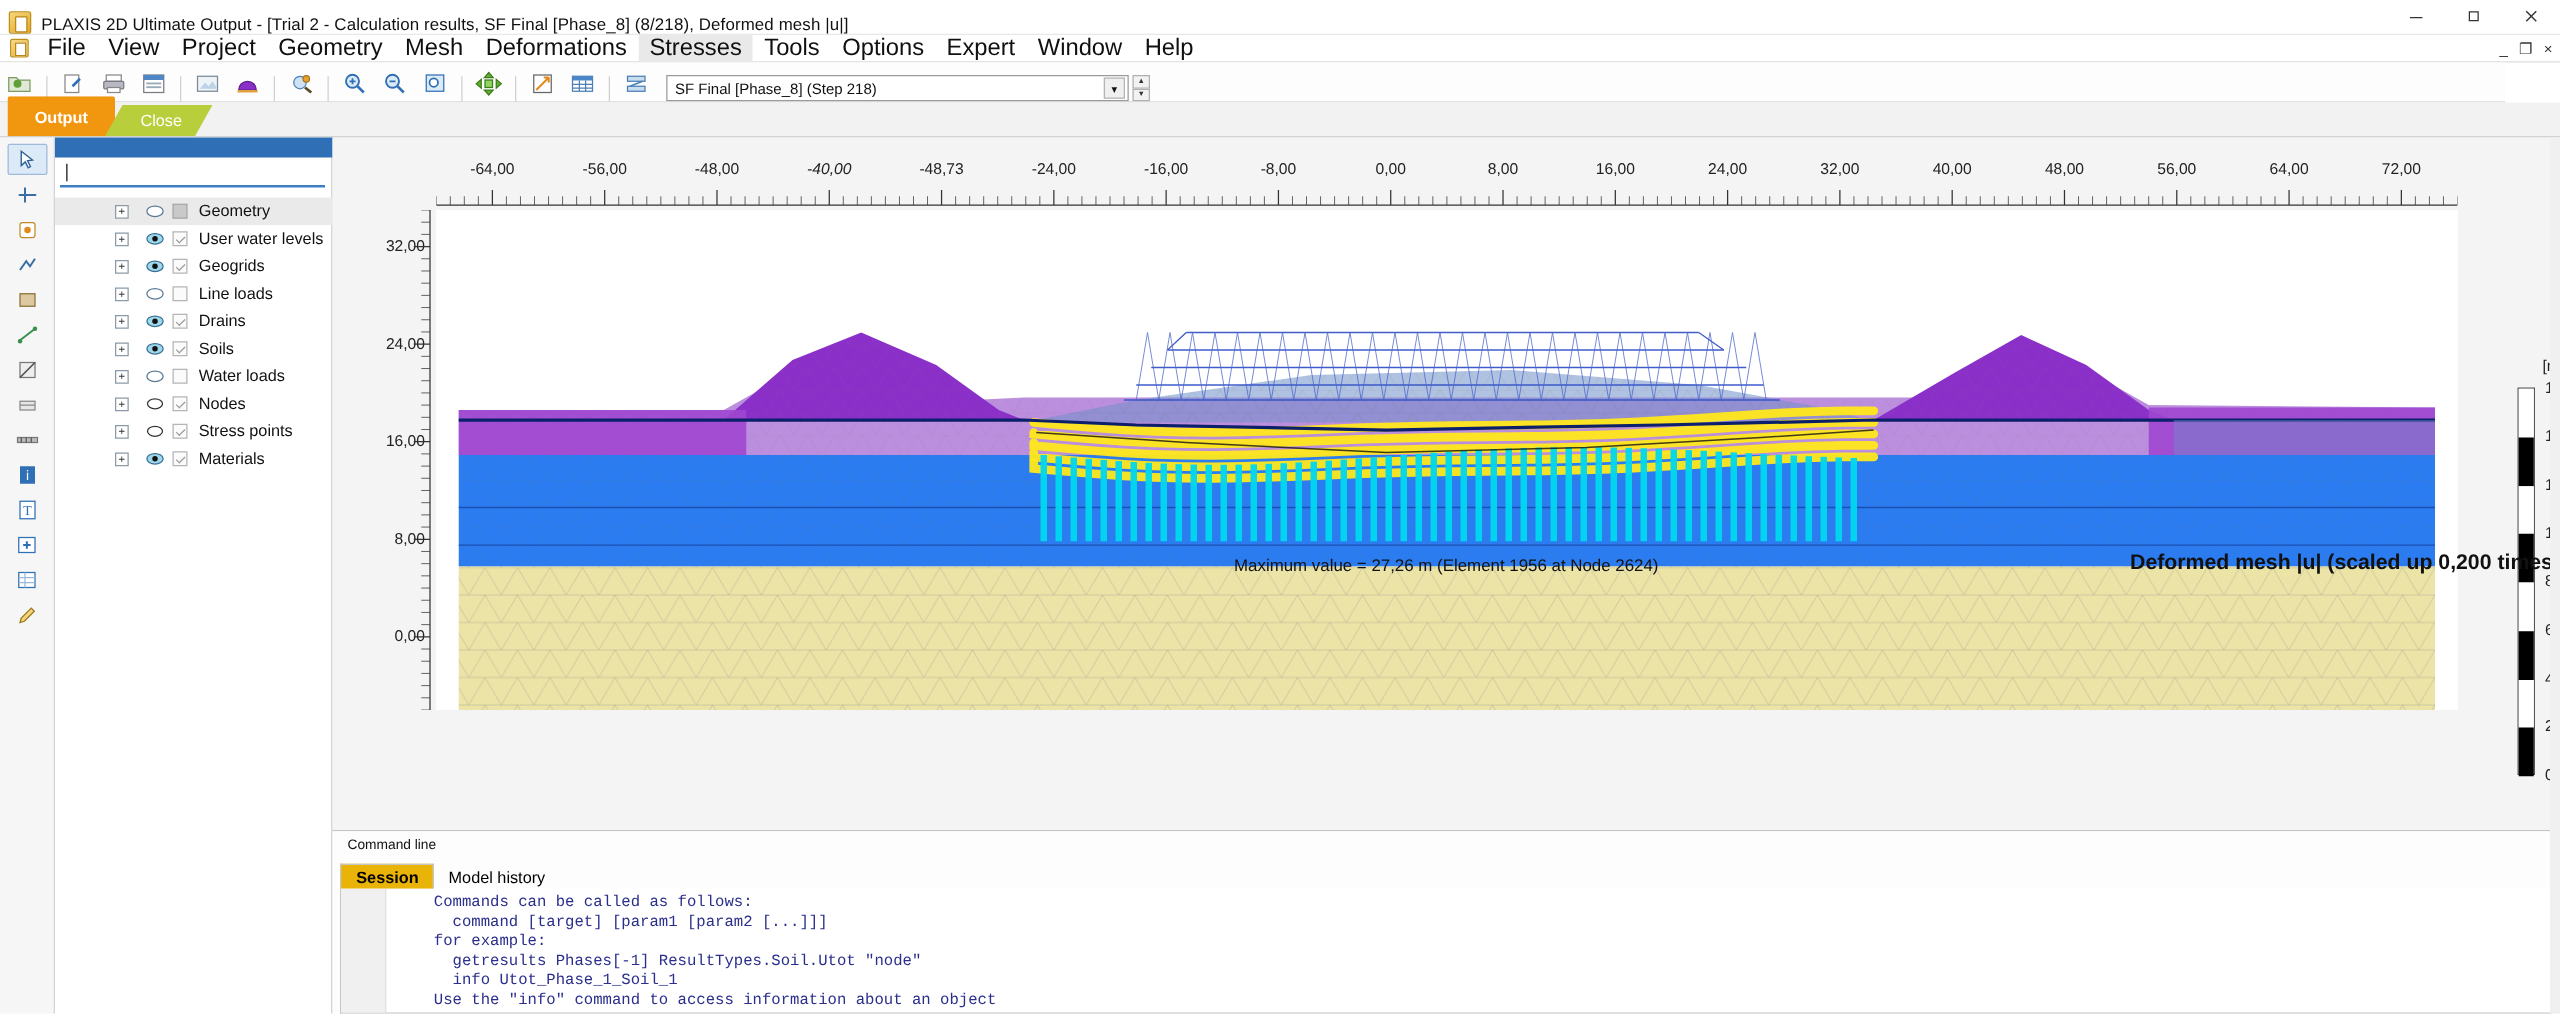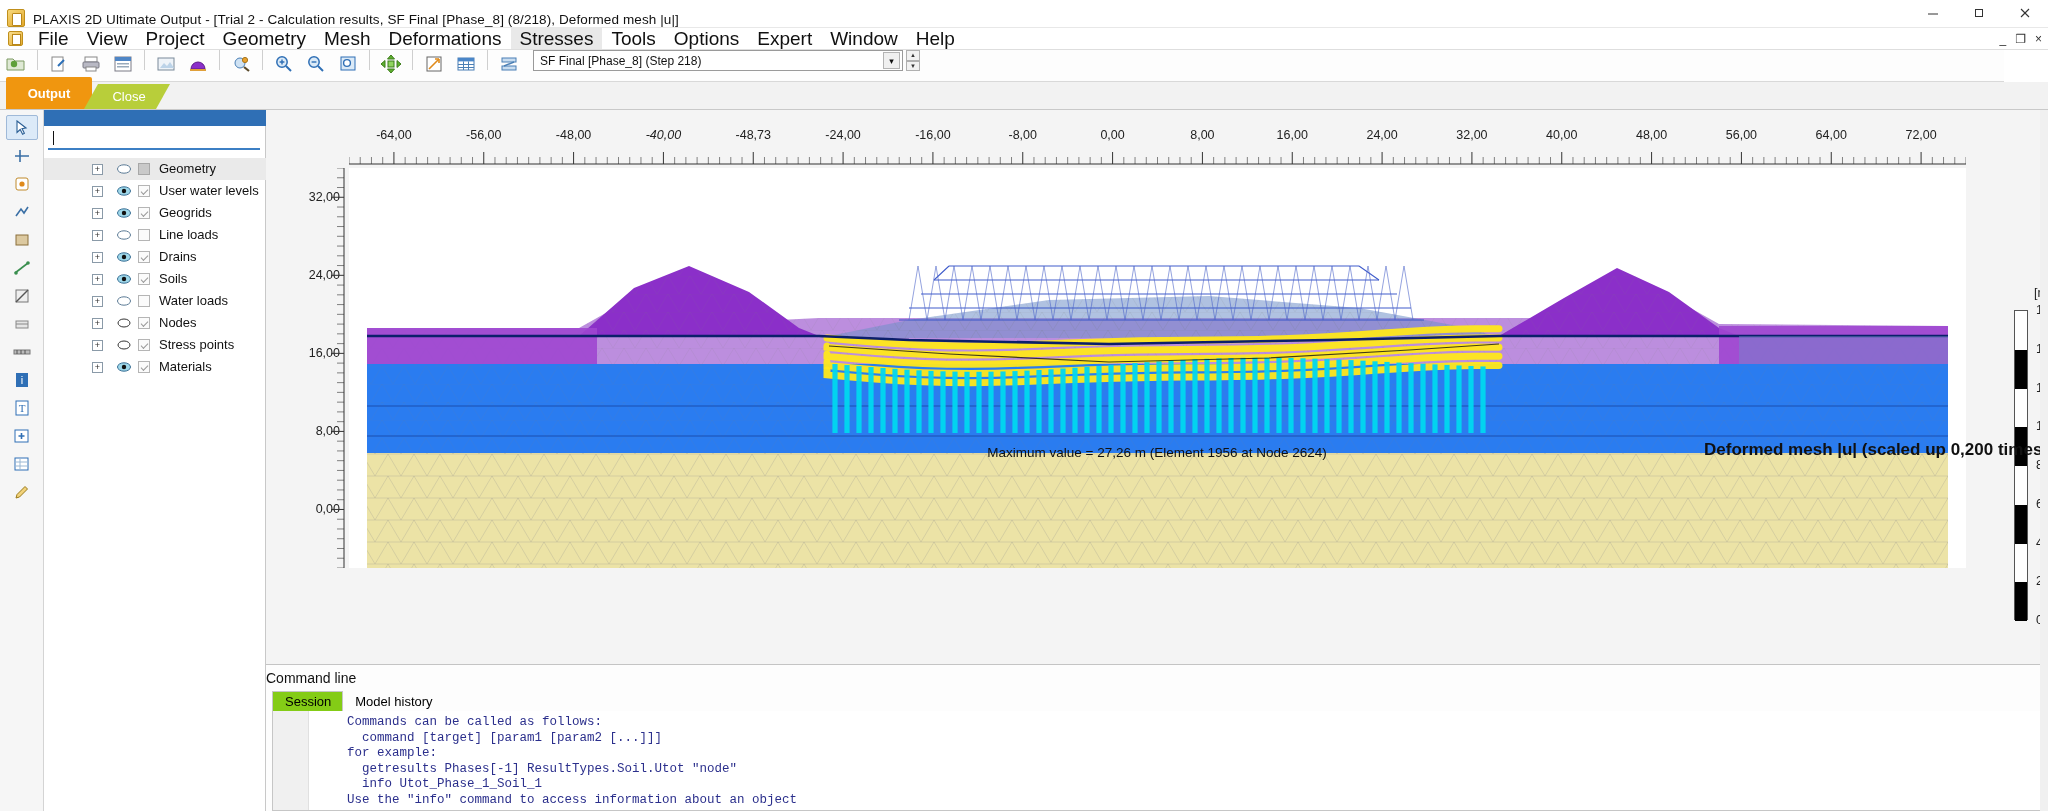--- a/index.html
+++ b/index.html
@@ -54,21 +54,21 @@
     padding:2px 9px; font-size:19px; color:#101010; cursor:default; white-space:nowrap;
     line-height:17px;
   }
   .menu-item.hl { background:#e9e9e9; }
   .mb-right { margin-left:auto; display:flex; align-items:center; padding-right:6px; gap:9px; }
   .mb-right span { font-size:12px; color:#333; }
 
   
   .toolbar {
     position:absolute; left:0; top:50px; width:2004px; height:32px;
-    background:#fdfdfd; display:flex; align-items:flex-start; gap:0px;
+    background:#fdfdfd; display:flex; align-items:flex-end; gap:0px;
     border-bottom:1px solid #d9d9d9;
   }
   .tbtn {
     width:30px; height:28px; margin:0 1px; display:flex; align-items:center; justify-content:center;
     border:1px solid transparent; border-radius:2px;
   }
   .tsep { width:1px; height:20px; background:#cfcfcf; margin:0 5px; }
   .combo {
     width:370px; height:21px; background:#fff; border:1px solid #9a9a9a;
     display:flex; align-items:center; padding:0 2px 0 6px; font-size:12px; color:#111;
@@ -188,25 +188,25 @@
   .cap2{
     position:absolute; left:0; top:0; width:1782px; text-align:center;
     font-size:13.5px; color:#111;
   }
 
   
   .cmdpanel{
     position:absolute; left:266px; top:665px; width:1782px; height:146px;
     background:#fdfdfd;
   }
-  .cmd-title{ position:absolute; left:0; top:5px; font-size:14px; color:#111; }
+  .cmd-title{ position:absolute; left:12px; top:5px; font-size:11px; color:#111; }
   .cmd-tabs{ position:absolute; left:6px; top:26px; display:flex; align-items:flex-end; gap:0; }
   .ctab{ height:21px; padding:0 11px; font-size:13px; display:flex; align-items:center;
          border:1px solid transparent; }
-  .ctab.active{ background:#84cc16; border:1px solid #c6c6c6; border-bottom-color:#fff; font-weight:normal;padding-left:12px; }
+  .ctab.active{ background:#eab308; border:1px solid #c6c6c6; border-bottom-color:#fff; font-weight:bold;padding-left:12px; }
   .cmd-body{
     position:absolute; left:6px; top:46px; width:1770px; height:100px;
     background:#ffffff; border:1px solid #c6c6c6; border-top:none;
     padding:4px 0 0 0; overflow:hidden;
   }
   .cmd-gutter{ position:absolute; left:0; top:0; width:36px; height:100px; background:#f0f0f0;
                border-right:1px solid #e0e0e0; }
   .cmd-line{
     font-family:"Liberation Mono","DejaVu Sans Mono", monospace;
     font-size:12.5px; color:#2b2f8c; line-height:15.5px; padding-left:44px; white-space:pre;

